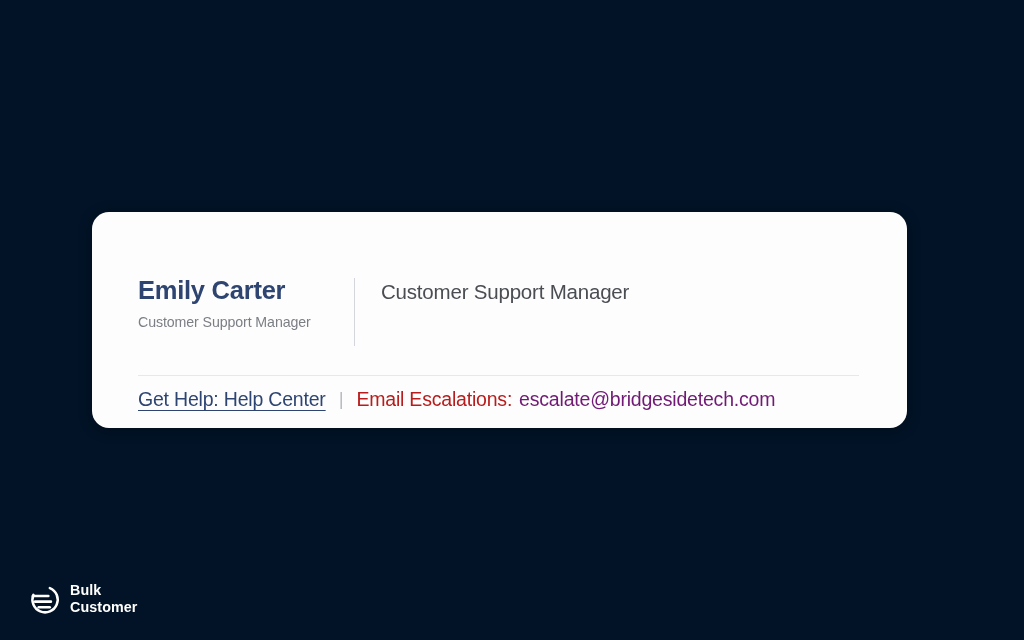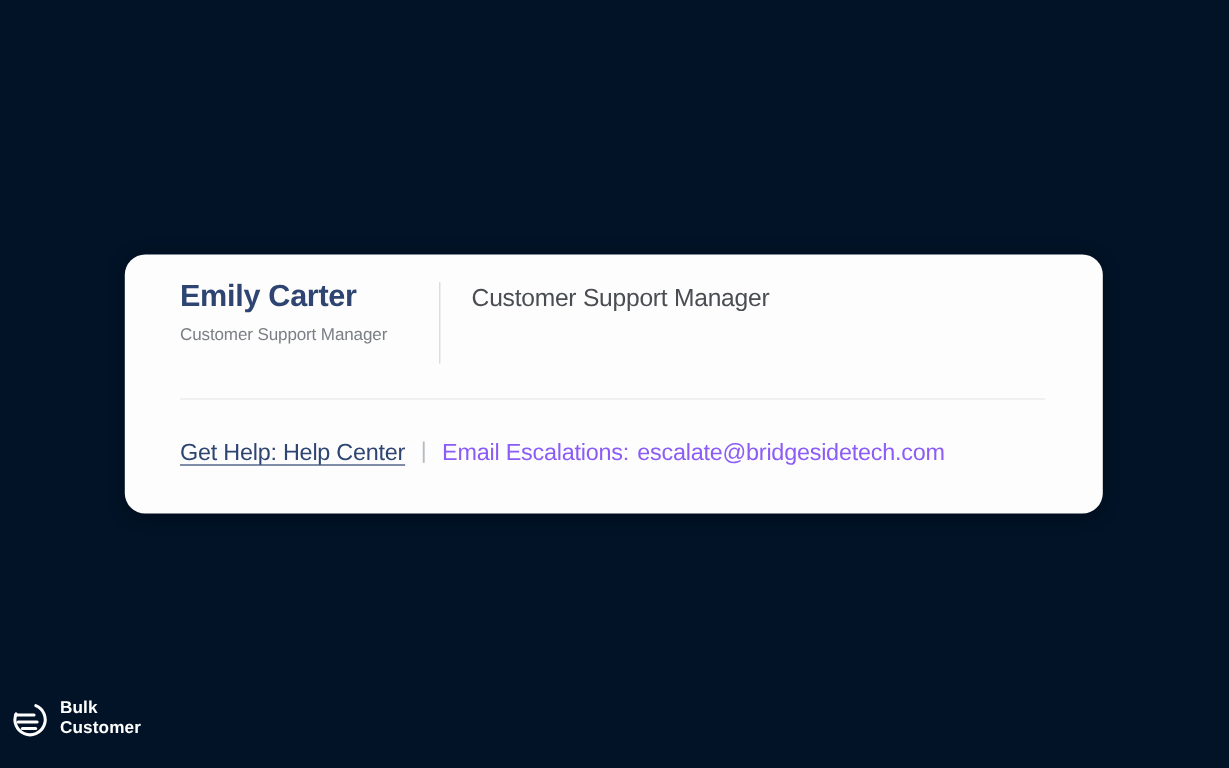--- a/index.html
+++ b/index.html
@@ -13,28 +13,28 @@
 
   body {
     background: #021327;
     font-family: "Liberation Sans", sans-serif;
     position: relative;
   }
 
   
   .signature-card {
     position: absolute;
-    left: 104px;
+    left: 92px;
     top: 212px;
     width: 815px;
     height: 216px;
     background: #fdfdfd;
     border-radius: 17px;
     box-shadow: 0 2px 14px rgba(0,0,0,0.30);
-    padding: 21px 32px 0 46px;
+    padding: 64px 32px 0 46px;
   }
 
   
   .identity-row {
     display: flex;
     align-items: flex-start;
     height: 76px;
   }
 
   .identity-left {
@@ -86,21 +86,21 @@
   .card-separator {
     height: 1px;
     background: #e6e8ea;
     margin: 23px 16px 0 0;
   }
 
   
   .contact-row {
     display: flex;
     align-items: flex-start;
-    margin-top: 33px;
+    margin-top: 12px;
     font-size: 19.5px;
     letter-spacing: -0.2px;
     white-space: nowrap;
   }
 
   .help-link {
     color: #2e4572;
     text-decoration: underline;
     text-underline-offset: 4px;
     text-decoration-thickness: 1.3px;
@@ -108,33 +108,33 @@
   }
 
   .contact-pipe {
     color: #b8bcc1;
     margin: 0 13px;
     font-size: 19px;
     font-weight: 300;
   }
 
   .escalation-label {
-    color: #8b5cf6;
+    color: #b91c1c;
   }
 
   .escalation-email {
-    color: #8b5cf6;
+    color: #701a75;
     margin-left: 7px;
     cursor: pointer;
   }
 
   
   .brand-mark {
     position: absolute;
-    left: 8px;
+    left: 28px;
     bottom: 24px;
     display: flex;
     align-items: center;
     gap: 9px;
   }
 
   .brand-glyph {
     width: 33px;
     height: 33px;
     flex: 0 0 auto;

